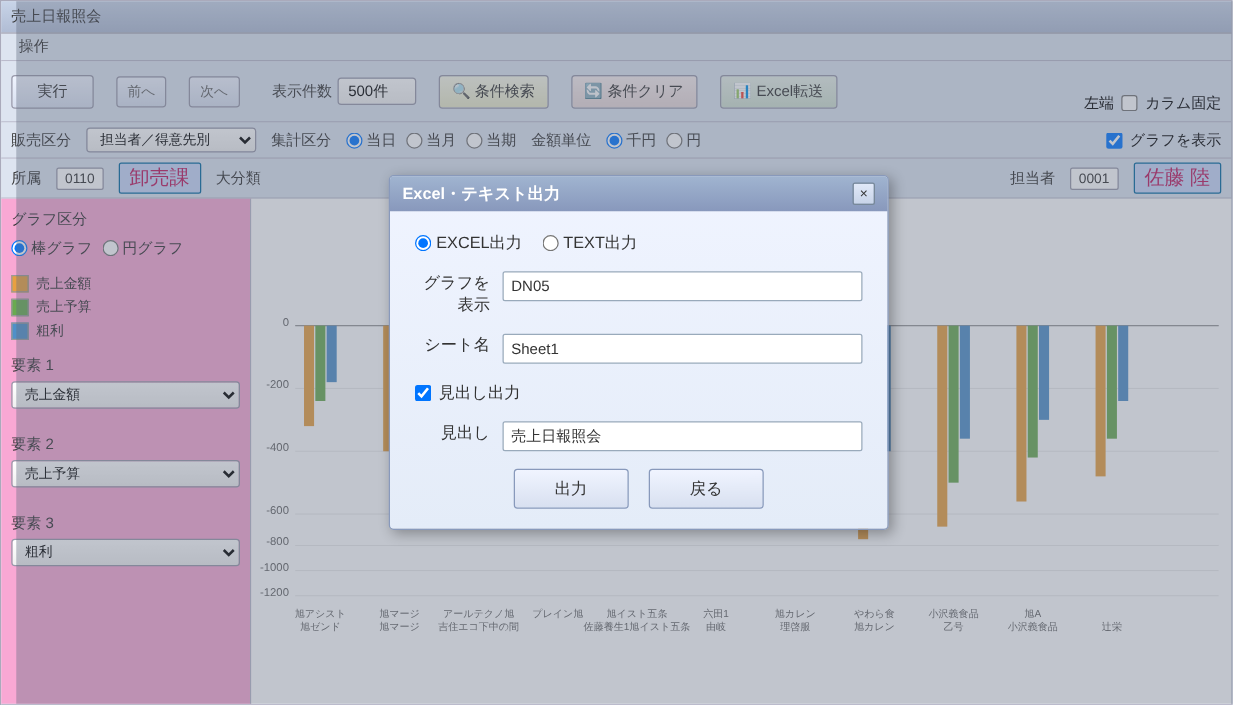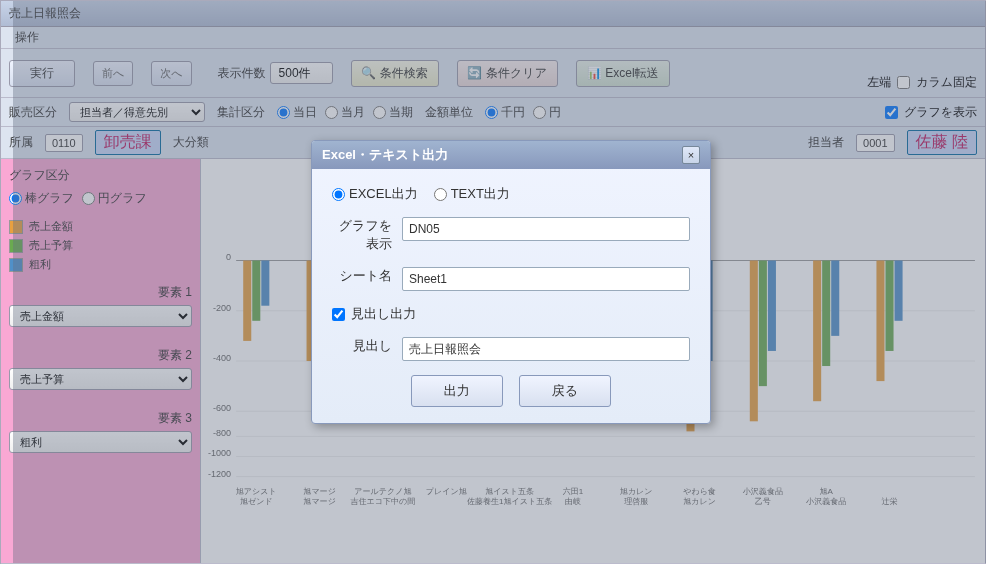--- a/index.html
+++ b/index.html
@@ -216,21 +216,20 @@
       align-items: center;
       gap: 3px;
       font-size: 12px;
       color: #333;
     }
 
     .factor-label {
       font-size: 12px;
       color: #333;
       margin-bottom: 4px;
-      text-align: right;
     }
 
     .factor-select {
       width: 100%;
       background: linear-gradient(to bottom, #fff, #f0f0f0);
       border: 1px solid #99a;
       border-radius: 3px;
       padding: 3px 6px;
       font-size: 11px;
       margin-bottom: 8px;

